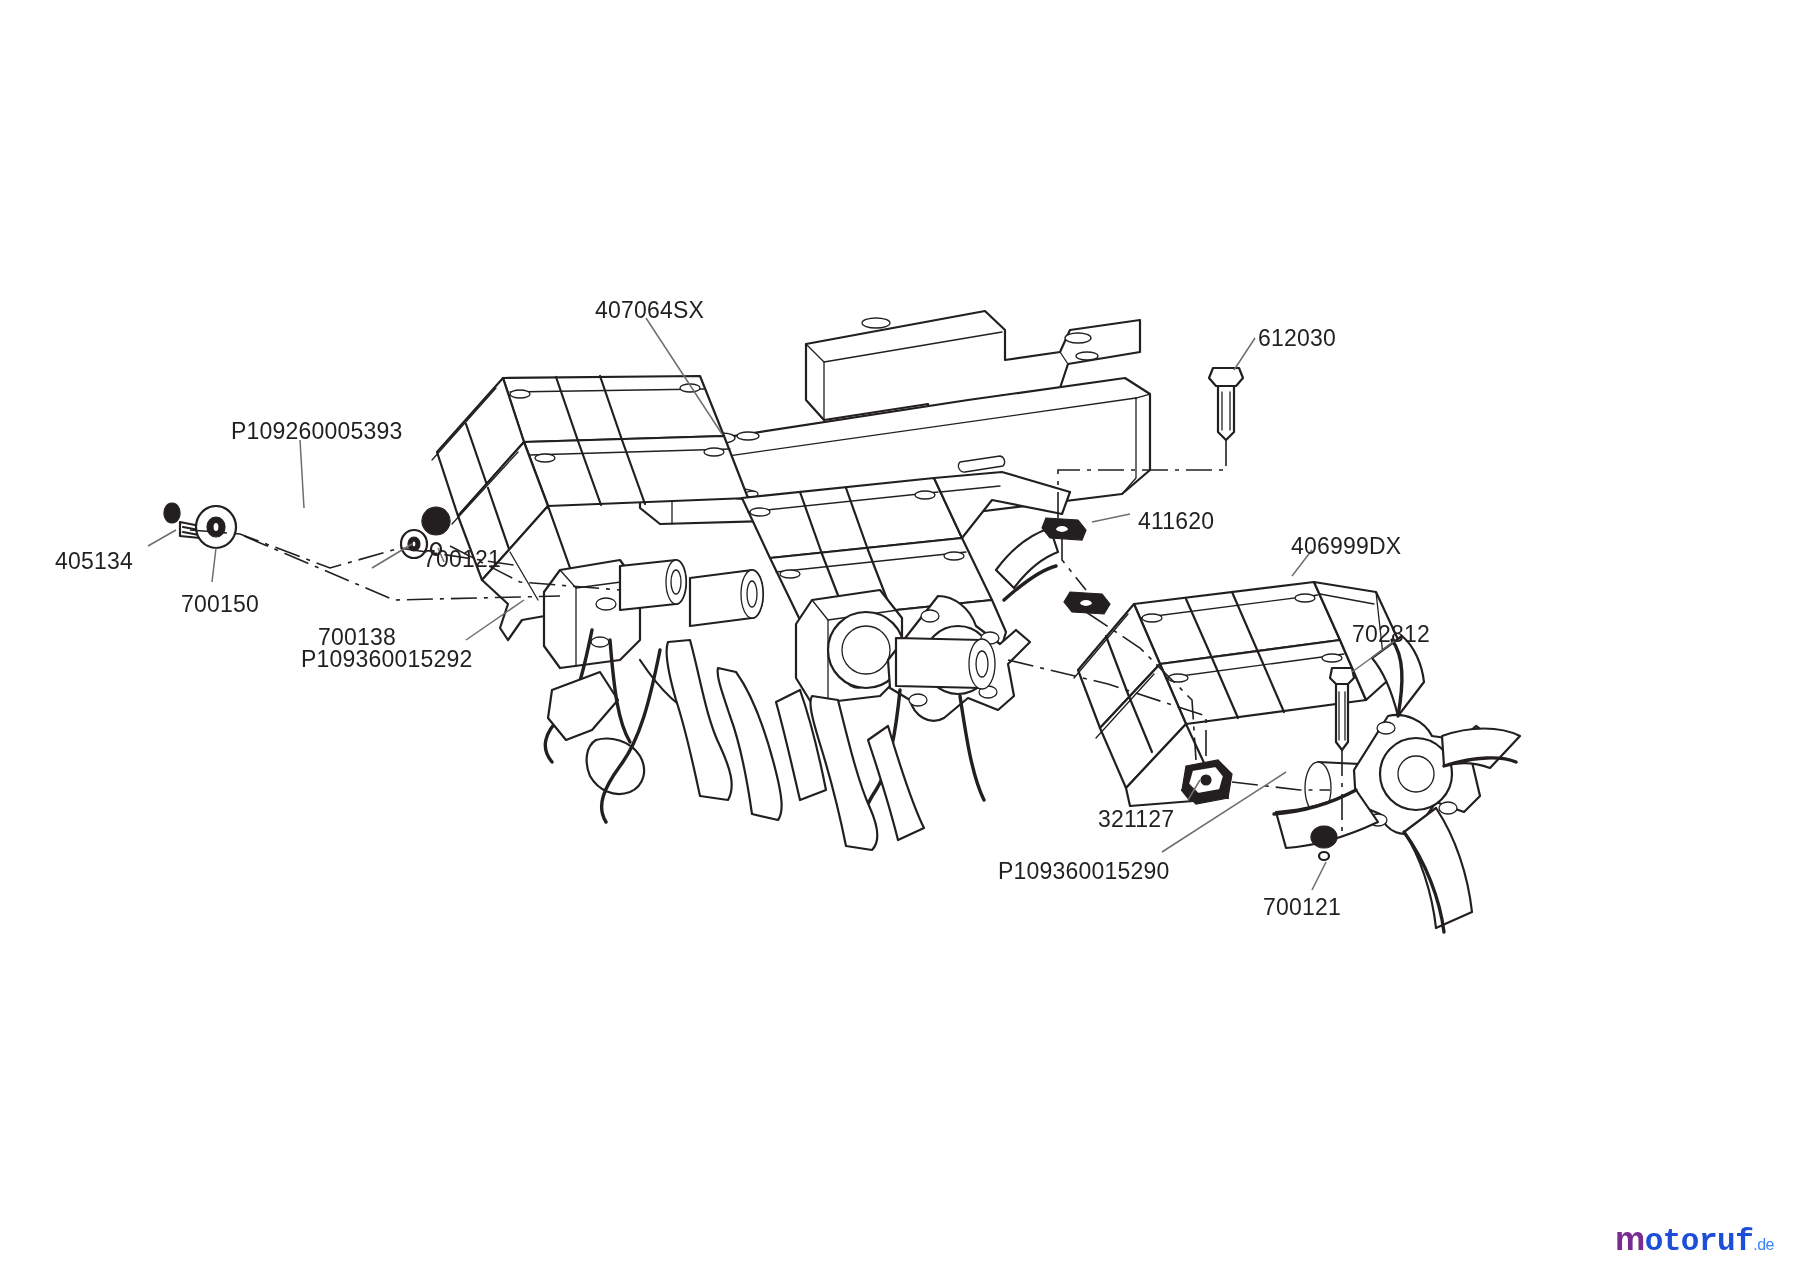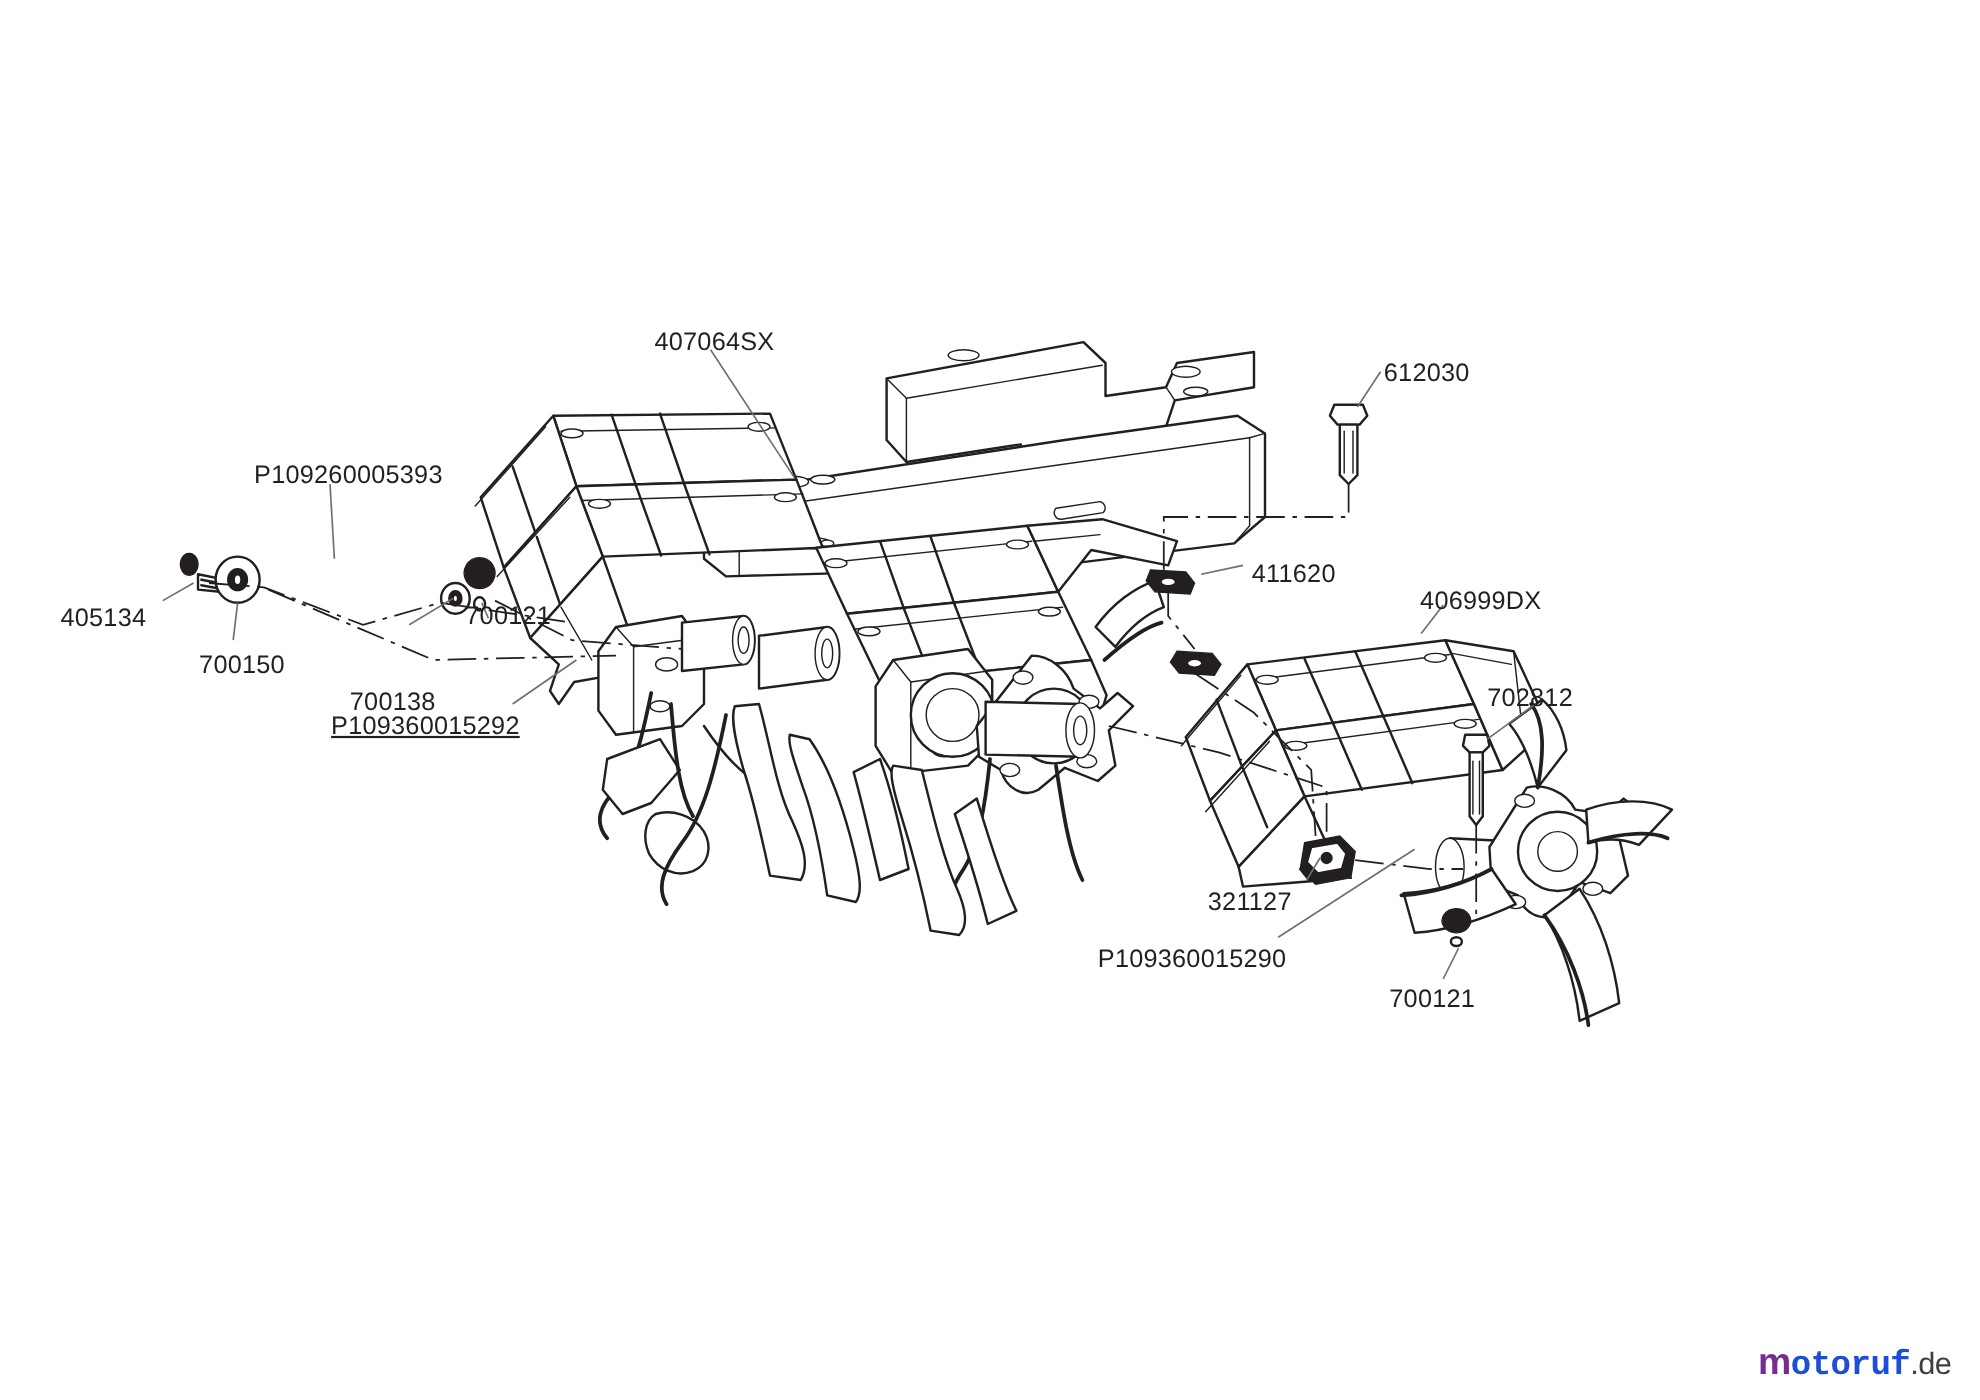--- a/index.html
+++ b/index.html
@@ -42,23 +42,23 @@
   }
   #watermark .mr-m {
     color: #7a2b8f;
     font-size: 34px;
   }
   #watermark .mr-main {
     color: #1d4ed8;
     font-family: Liberation Mono, monospace;
   }
   #watermark .mr-de {
-    color: #404040;
+    color: #3b82f6;
     font-weight: normal;
-    font-size: 28px;
+    font-size: 16px;
   }
 </style>
 </head>
 <body>
 
 <div id="page">
 
   <svg id="diagram-svg" viewBox="0 0 1800 1273">
     <defs>
       <style>
@@ -351,21 +351,21 @@
   <div class="callout-label" style="left:595px; top:297px;">407064SX</div>
   <div class="callout-label" style="left:1258px; top:325px;">612030</div>
   <div class="callout-label" style="left:231px; top:418px;">P109260005393</div>
   <div class="callout-label" style="left:1138px; top:508px;">411620</div>
   <div class="callout-label" style="left:1291px; top:533px;">406999DX</div>
   <div class="callout-label" style="left:55px; top:548px;">405134</div>
   <div class="callout-label" style="left:318px; top:576px;margin-top:48px;">700138</div>
   <div class="callout-label" style="left:423px; top:546px;">700121</div>
   <div class="callout-label" style="left:181px; top:591px;">700150</div>
   <div class="callout-label" style="left:1352px; top:621px;">702812</div>
-  <div class="callout-label" style="left:301px; top:646px;text-decoration:underline;">P109360015292</div>
+  <div class="callout-label" style="left:301px; top:646px;">P109360015292</div>
   <div class="callout-label" style="left:1098px; top:806px;">321127</div>
   <div class="callout-label" style="left:998px; top:858px;">P109360015290</div>
   <div class="callout-label" style="left:1263px; top:894px;">700121</div>
 
   <div id="watermark">
     <span class="mr-m">m</span><span class="mr-main">otoruf</span><span class="mr-de">.de</span>
   </div>
 
 </div>
 

